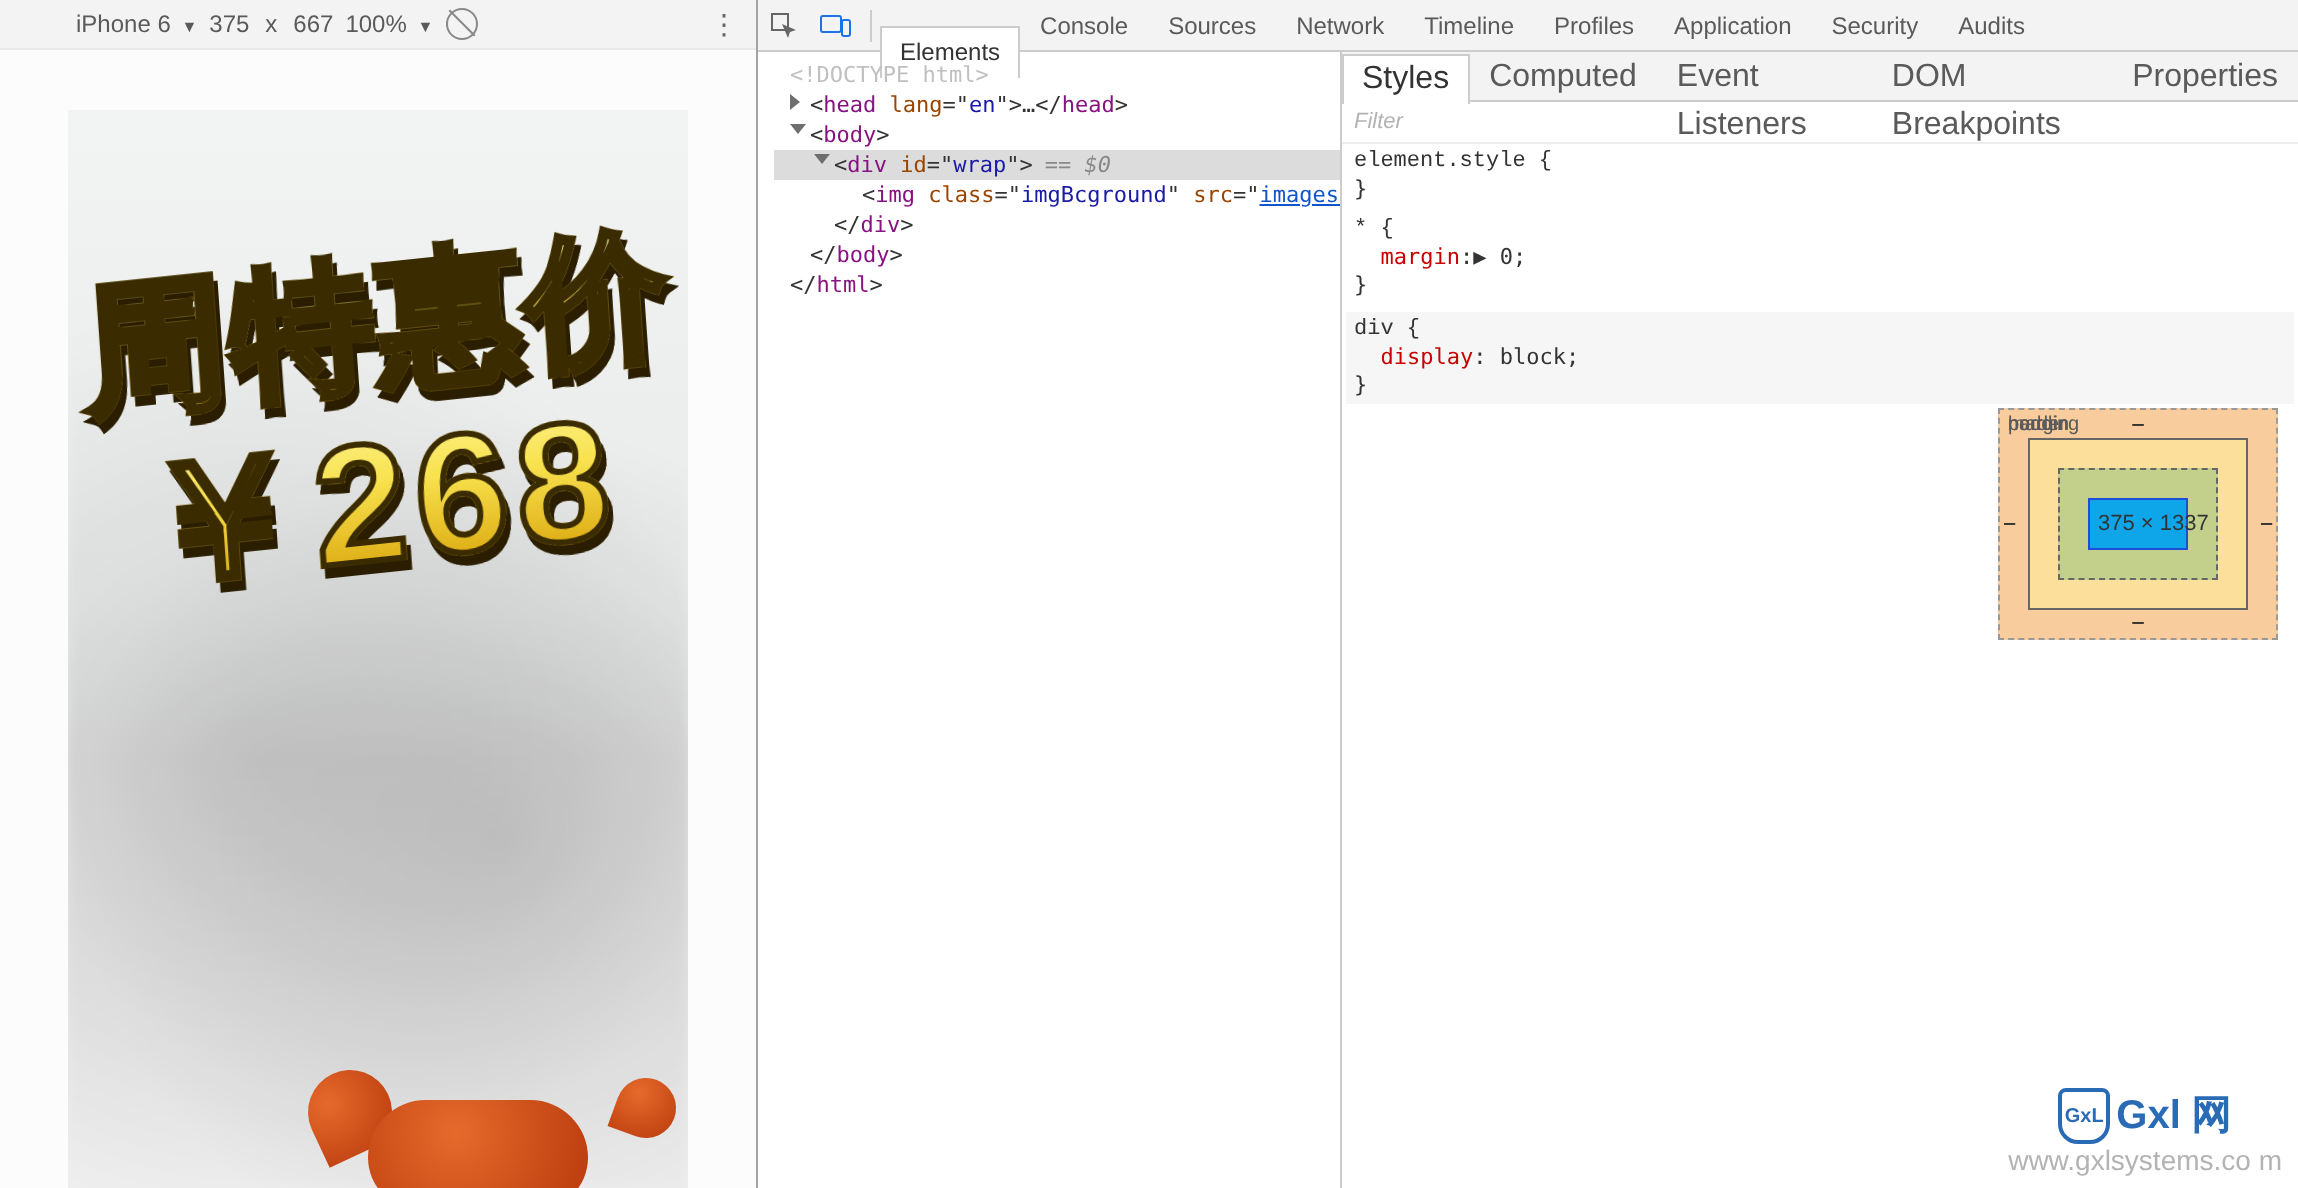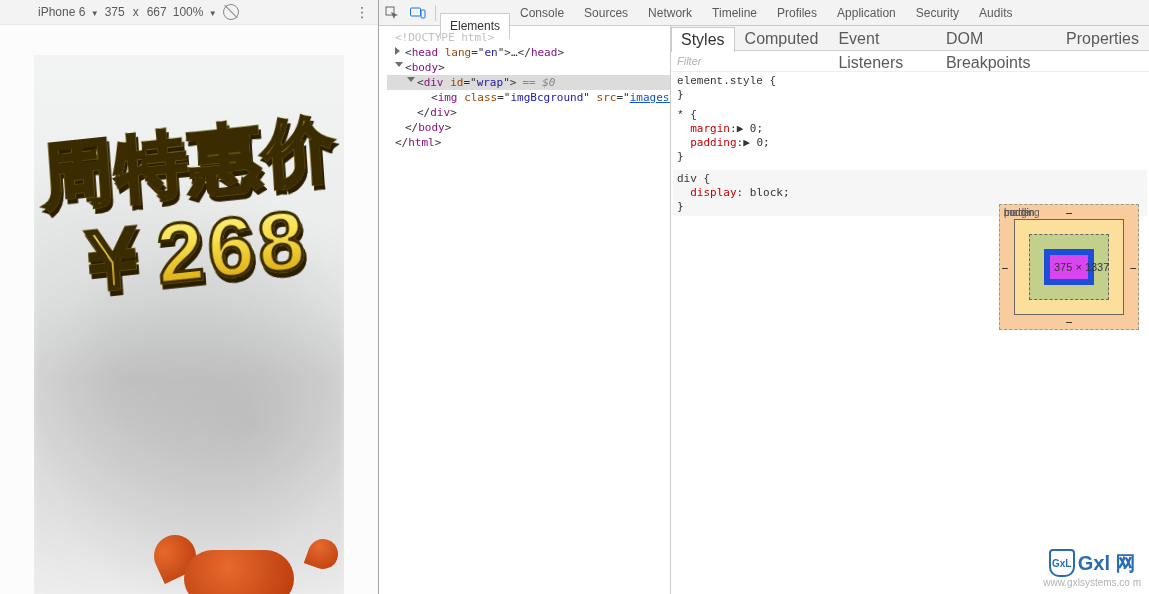--- a/index.html
+++ b/index.html
@@ -253,45 +253,45 @@
   }
   .bm-layer {
     position: relative;
     padding: 14px;
     text-align: center;
     border: 1px dashed transparent;
   }
   .bm-margin   { background: #f9cc9d; border-color: #999; border-style: dashed; }
   .bm-border   { background: #fddf9c; border: 1px solid #666; padding: 14px; }
   .bm-padding  { background: #c3d08b; border: 1px dashed #666; padding: 14px; }
-  .bm-content  { background: #d946ef; border: 6px solid #1d4ed8; padding: 6px 4px; color: #333; font-size: 11px; white-space: nowrap; }
+  .bm-content  { background: #0ea5e9; border: 1px solid #1d4ed8; padding: 6px 4px; color: #333; font-size: 11px; white-space: nowrap; }
   .bm-label { position: absolute; top: 2px; left: 4px; font-size: 10px; color: #5a5a5a; }
   .bm-val { position: absolute; font-size: 10px; color: #333; }
   .bm-t { top: 2px; left: 50%; transform: translateX(-50%);}
   .bm-b { bottom: 2px; left: 50%; transform: translateX(-50%);}
   .bm-l { left: 2px; top: 50%; transform: translateY(-50%);}
   .bm-r { right: 2px; top: 50%; transform: translateY(-50%);}
 
   
   .watermark {
     position: fixed;
     right: 8px; bottom: 6px;
     font-family: Arial, sans-serif;
     text-align: center;
     color: #2a6bb6;
   }
-  .wm-top { font-size: 20px; font-weight: 700; color: #2a6bb6; display: flex; align-items: center; gap: 3px; justify-content: center;}
+  .wm-top { font-size: 20px; font-weight: 700; color: #2a6bb6; display: flex; gap: 3px; justify-content: center;}
   .wm-shield {
     width: 22px; height: 24px;
     border: 2px solid #2a6bb6;
     border-radius: 4px 4px 10px 10px;
     display: inline-flex; align-items: center; justify-content: center;
     font-size: 10px; color: #2a6bb6;
   }
-  .wm-sub { font-size: 10px; color: #b3b3b3; }
+  .wm-sub { font-size: 14px; color: #b3b3b3; }
 </style>
 </head>
 <body>
 
 <div class="wrapper">
 
   <div class="device-pane">
     <div class="device-toolbar">
       <span class="dev-name"><span>iPhone 6</span> <span class="arrow">▼</span></span>
       <span>375</span>
@@ -366,21 +366,20 @@
           </div>
         <div class="styles-filter">Filter</div>
         <div class="rules">
           <div class="block">
             <div class="sel">element.style {</div>
             <div>}</div>
           </div>
           <div class="block">
             <div class="sel">* {</div>
             <div>&nbsp;&nbsp;<span class="prop">margin</span>:<span class="val">▶ 0</span>;</div>
-            <div>&nbsp;&nbsp;<span class="prop">padding</span>:<span class="val">▶ 0</span>;</div>
             <div>}</div>
           </div>
           <div class="block ua">
             <div class="sel">div {</div>
             <div>&nbsp;&nbsp;<span class="prop">display</span>: <span class="val">block</span>;</div>
             <div>}</div>
           </div>
         </div>
 
         <div class="boxmodel">

